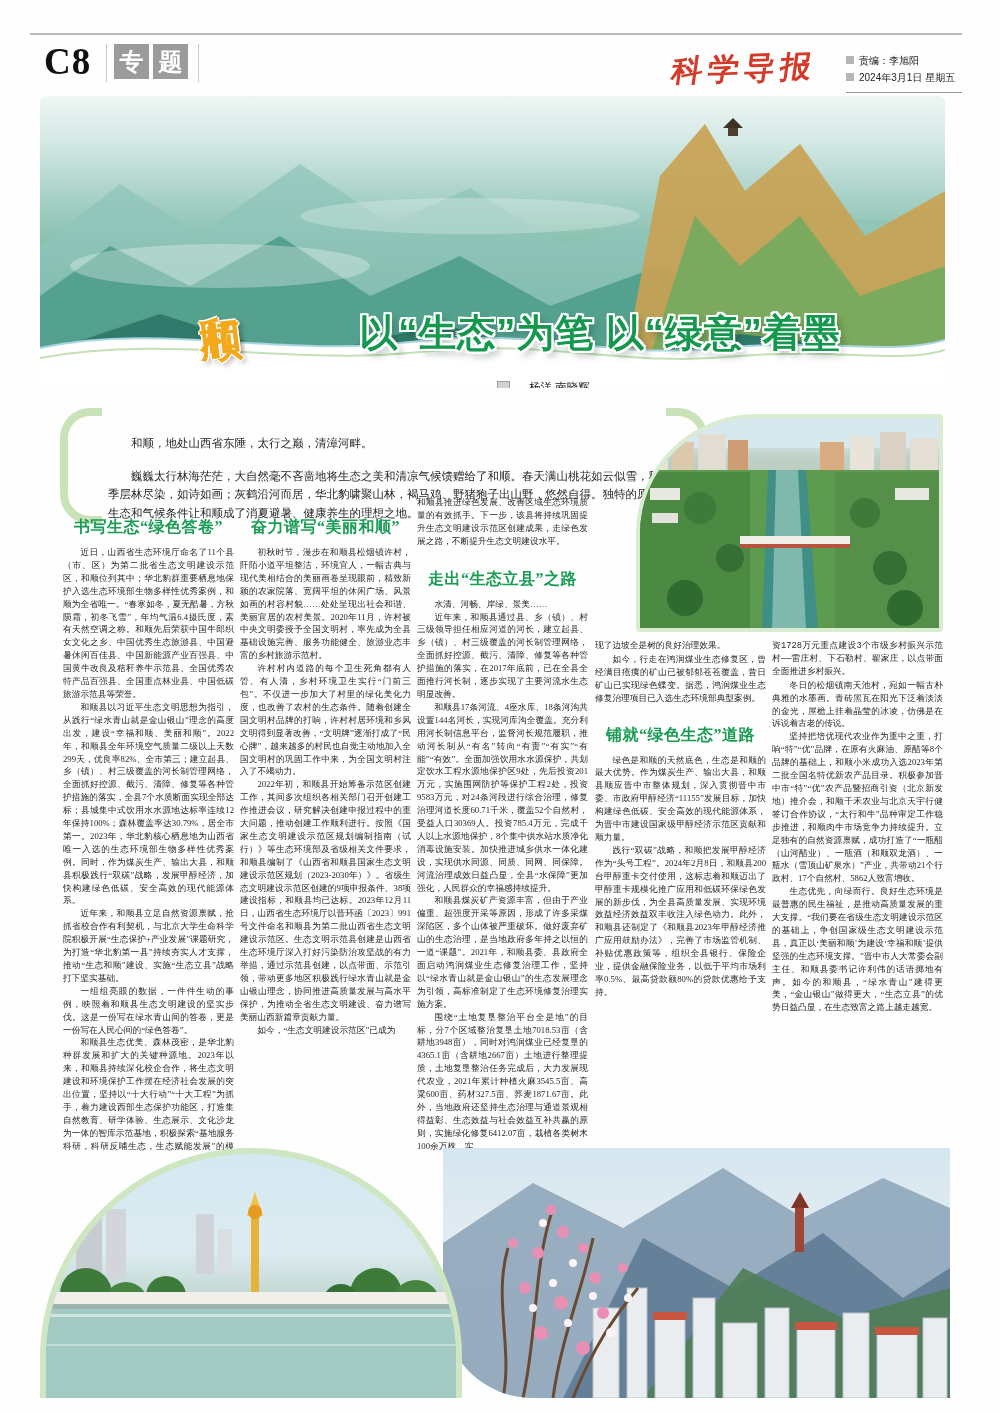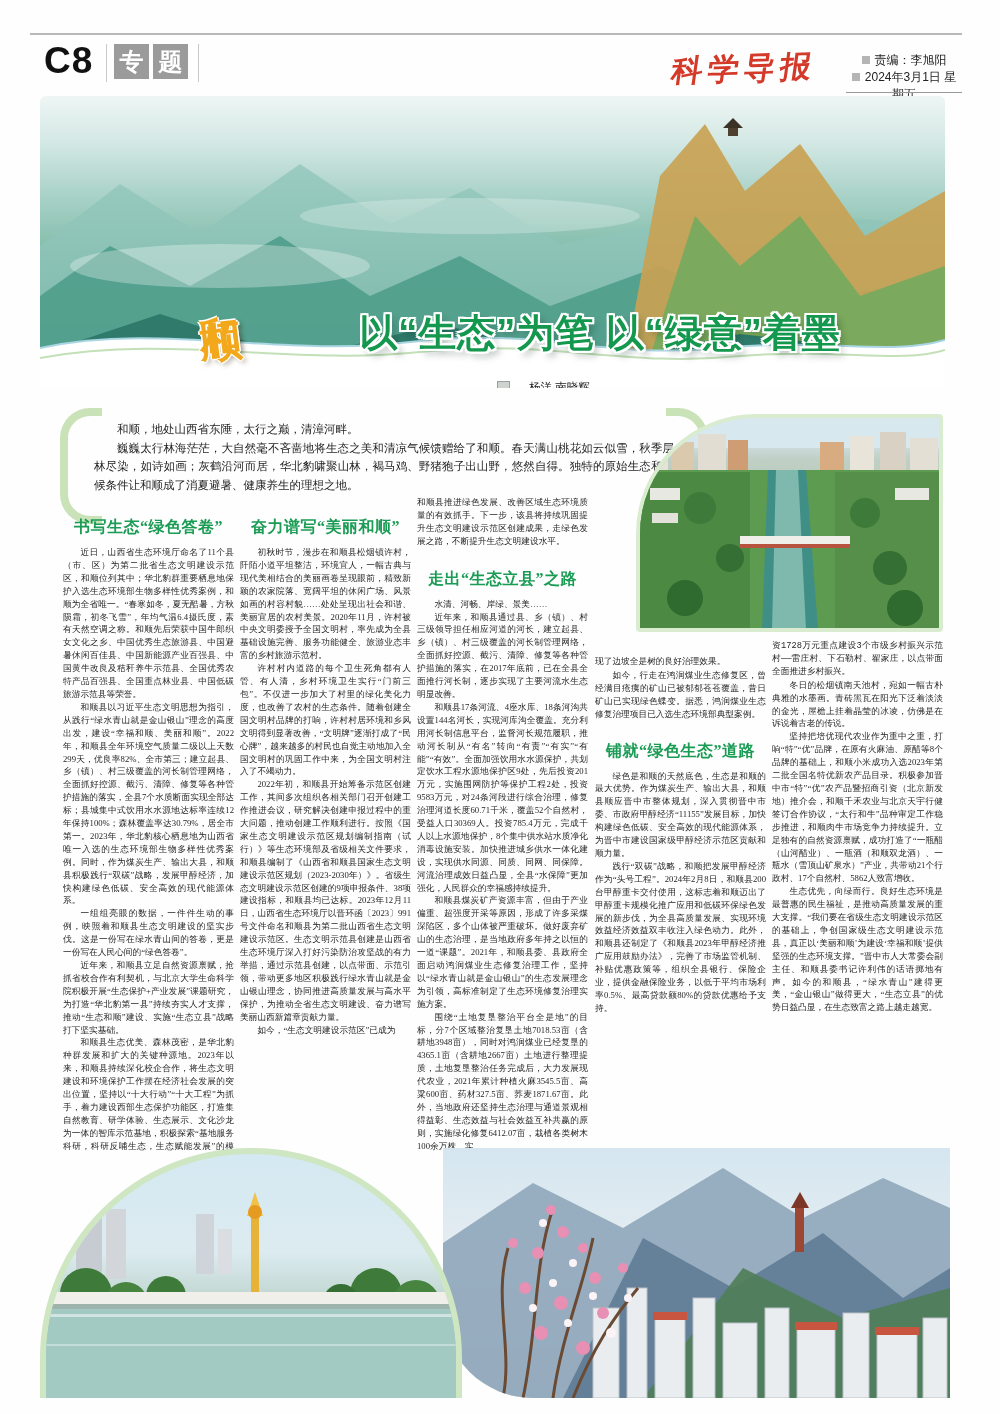--- a/index.html
+++ b/index.html
@@ -1,29 +1,29 @@
 <!DOCTYPE html>
 <html><head>
 <meta charset="utf-8">
 <style>
   html,body{margin:0;padding:0;background:#ffffff;}
   .page{position:relative;width:1000px;height:1414px;margin:0 auto;background:#fefefe;overflow:hidden;
         font-family:"Liberation Serif","DejaVu Serif",serif;}
   
   .top-rule{position:absolute;left:30px;top:33px;width:932px;height:2px;background:#b9b9b9;}
   .page-num{position:absolute;left:44px;top:40px;font-size:37px;font-weight:bold;color:#111;
-            font-family:Liberation Sans, sans-serif;letter-spacing:1px;}
+            font-family:Liberation Serif, serif;letter-spacing:1px;}
   .vline{position:absolute;top:44px;width:1px;height:38px;background:#c9c9c9;}
   .badge-wrap{position:absolute;left:114px;top:44px;display:flex;gap:4px;}
   .badge{width:35px;height:35px;background:#9b9b9b;color:#fff;font-weight:bold;font-size:24px;
          display:flex;align-items:center;justify-content:center;font-family:"Liberation Sans",sans-serif;}
   .masthead{position:absolute;left:672px;top:48px;font-size:31px;font-weight:bold;color:#d43a2a;
             transform:skewX(-10deg) rotate(-2deg);letter-spacing:5px;font-family:"Liberation Serif",serif;}
-  .ed-block{position:absolute;left:846px;top:52px;width:116px;font-size:12px;color:#222;
-            font-family:"Liberation Sans",sans-serif;line-height:17px;text-align:center;}
+  .ed-block{position:absolute;left:846px;top:52px;width:116px;font-size:10px;color:#222;
+            font-family:"Liberation Sans",sans-serif;line-height:17px;}
   .ed-block .sq{display:inline-block;width:8px;height:8px;background:#b5b5b5;margin-right:5px;}
   .ed-rule{position:absolute;left:846px;top:92px;width:116px;height:1px;background:#999;}
   
   .banner{position:absolute;left:40px;top:96px;width:905px;height:292px;border-radius:6px 6px 0 0;overflow:hidden;
           background:linear-gradient(180deg,#eef6f4 0%,#d3e8e4 16%,#a9d2c8 34%,#7fbba7 55%,#5aa28b 78%,#4c947d 100%);}
   .banner svg{position:absolute;left:0;top:0;}
   .place-vert{position:absolute;left:146px;top:186px;writing-mode:vertical-rl;font-size:42px;font-weight:bold;
               color:#f3a81c;transform:rotate(-7deg);letter-spacing:6px;font-family:"Liberation Serif",serif;
               text-shadow:1.5px 0 0 #fff,-1.5px 0 0 #fff,0 1.5px 0 #fff,0 -1.5px 0 #fff,3px 3px 5px rgba(60,40,0,.35);}
   .main-headline{position:absolute;left:195px;top:212px;width:730px;text-align:center;font-size:38px;font-weight:800;
@@ -31,27 +31,27 @@
               text-shadow:2px 0 0 #fff,-2px 0 0 #fff,0 2px 0 #fff,0 -2px 0 #fff,2px 2px 0 #fff,-2px -2px 0 #fff,
                           2px -2px 0 #fff,-2px 2px 0 #fff,5px 5px 7px rgba(0,40,20,.35);}
   .byline{position:absolute;left:457px;top:284px;display:flex;align-items:center;gap:19px;
           font-size:11.5px;color:#1c1c1c;font-family:"Liberation Sans",sans-serif;}
   .byline .credit-sq{width:11px;height:11px;background:#cfd3d0;border:1px solid #9aa09b;}
   
   .intro{position:absolute;left:60px;top:408px;width:648px;height:102px;padding:12px 34px 0 34px;box-sizing:border-box;}
   .intro:before,.intro:after{content:"";position:absolute;top:0;width:34px;height:100px;border:8px solid #c9e2b8;}
   .intro:before{left:0;border-right:none;border-radius:30px 0 0 30px;}
   .intro:after{right:0;border-left:none;border-radius:0 30px 30px 0;}
-  .intro p{margin:0;font-size:11.5px;line-height:1.62;color:#1f1f1f;text-indent:2em;text-align:justify;}
+  .intro p{margin:14px;font-size:11.5px;line-height:1.62;color:#1f1f1f;text-indent:2em;text-align:justify;}
   
   .col{position:absolute;width:171px;overflow:hidden;}
   .col-a{left:63px;top:497px;height:656px;}
   .col-b{left:240px;top:497px;height:656px;}
   .col-c{left:417px;top:497px;height:656px;}
-  .col-d{left:595px;top:656px;height:468px;}
+  .col-d{left:595px;top:640px;height:468px;}
   .col-e{left:772px;top:640px;height:468px;}
   .col-heading{font-size:16px;font-weight:bold;color:#1b9c55;text-align:center;margin:20px 0 8px 0;
                letter-spacing:.5px;font-family:"Liberation Serif",serif;}
   .body-p{margin:0;font-size:8.7px;line-height:12.9px;color:#262626;text-align:justify;text-indent:2em;}
   .body-p.no-indent{text-indent:0;font-family:Liberation Mono, monospace;}
   
   .photo-canal{position:absolute;left:636px;top:414px;width:307px;height:218px;border-radius:120px 4px 4px 4px;
                border:4px solid #d9ecd0;box-sizing:border-box;overflow:hidden;
                background:linear-gradient(180deg,#d7e9ef 0%,#cfdfe2 12%,#bfcfc4 20%,#9db896 100%);}
   .photo-canal svg{display:block;}
@@ -137,22 +137,22 @@
       <rect x="10" y="70" width="30" height="12" fill="#e8e8e2"></rect>
         <rect x="12" y="95" width="26" height="10" fill="#e2e2da"></rect>
       <rect x="255" y="70" width="34" height="12" fill="#e8e8e2"></rect>
     </svg>
   </div>
 
   <div class="col col-a">
       <h3 class="col-heading">书写生态“绿色答卷”</h3>
       <p class="body-p">近日，山西省生态环境厅命名了11个县（市、区）为第二批省生态文明建设示范区，和顺位列其中；华北豹群重要栖息地保护入选生态环境部生物多样性优秀案例，和顺为全省唯一。“春寒如冬，夏无酷暑，方秋陨霜，初冬飞雪”，年均气温6.4摄氏度，素有天然空调之称。和顺先后荣获中国牛郎织女文化之乡、中国优秀生态旅游县、中国避暑休闲百佳县、中国新能源产业百强县、中国黄牛改良及秸秆养牛示范县、全国优秀农特产品百强县、全国重点林业县、中国低碳旅游示范县等荣誉。</p>
       <p class="body-p">和顺县以习近平生态文明思想为指引，从践行“绿水青山就是金山银山”理念的高度出发，建设“幸福和顺、美丽和顺”。2022年，和顺县全年环境空气质量二级以上天数299天，优良率82%、全市第三；建立起县、乡（镇）、村三级覆盖的河长制管理网络，全面抓好控源、截污、清障、修复等各种管护措施的落实，全县7个水质断面实现全部达标；县城集中式饮用水水源地达标率连续12年保持100%；森林覆盖率达30.79%，居全市第一。2023年，华北豹核心栖息地为山西省唯一入选的生态环境部生物多样性优秀案例。同时，作为煤炭生产、输出大县，和顺县积极践行“双碳”战略，发展甲醇经济，加快构建绿色低碳、安全高效的现代能源体系。</p>
+      <p class="body-p">近年来，和顺县立足自然资源禀赋，抢抓省校合作有利契机，与北京大学生命科学院积极开展“生态保护+产业发展”课题研究，为打造“华北豹第一县”持续夯实人才支撑，推动“生态和顺”建设、实施“生态立县”战略打下坚实基础。</p>
       <p class="body-p">一组组亮眼的数据，一件件生动的事例，映照着和顺县生态文明建设的坚实步伐。这是一份写在绿水青山间的答卷，更是一份写在人民心间的“绿色答卷”。</p>
-      <p class="body-p">近年来，和顺县立足自然资源禀赋，抢抓省校合作有利契机，与北京大学生命科学院积极开展“生态保护+产业发展”课题研究，为打造“华北豹第一县”持续夯实人才支撑，推动“生态和顺”建设、实施“生态立县”战略打下坚实基础。</p>
       <p class="body-p">和顺县生态优美、森林茂密，是华北豹种群发展和扩大的关键种源地。2023年以来，和顺县持续深化校企合作，将生态文明建设和环境保护工作摆在经济社会发展的突出位置，坚持以“十大行动”“十大工程”为抓手，着力建设西部生态保护功能区，打造集自然教育、研学体验、生态展示、文化沙龙为一体的智库示范基地，积极探索“基地服务科研，科研反哺生态，生态赋能发展”的模式，为省校持续合作作出绿色贡献。</p>
     </div>
   <div class="col col-b">
       <h3 class="col-heading">奋力谱写“美丽和顺”</h3>
       <p class="body-p">初秋时节，漫步在和顺县松烟镇许村，阡陌小道平坦整洁，环境宜人，一幅古典与现代美相结合的美丽画卷呈现眼前，精致新颖的农家院落、宽阔平坦的休闲广场、风景如画的村容村貌……处处呈现出社会和谐、美丽宜居的农村美景。2020年11月，许村被中央文明委授予全国文明村，率先成为全县基础设施完善、服务功能健全、旅游业态丰富的乡村旅游示范村。</p>
       <p class="body-p">许村村内道路的每个卫生死角都有人管、有人清，乡村环境卫生实行“门前三包”。不仅进一步加大了村里的绿化美化力度，也改善了农村的生态条件。随着创建全国文明村品牌的打响，许村村居环境和乡风文明得到显著改善，“文明牌”逐渐打成了“民心牌”，越来越多的村民也自觉主动地加入全国文明村的巩固工作中来，为全国文明村注入了不竭动力。</p>
       <p class="body-p">2022年初，和顺县开始筹备示范区创建工作，其间多次组织各相关部门召开创建工作推进会议，研究解决创建申报过程中的重大问题，推动创建工作顺利进行。按照《国家生态文明建设示范区规划编制指南（试行）》等生态环境部及省级相关文件要求，和顺县编制了《山西省和顺县国家生态文明建设示范区规划（2023-2030年）》。省级生态文明建设示范区创建的9项申报条件、38项建设指标，和顺县均已达标。2023年12月11日，山西省生态环境厅以晋环函〔2023〕991号文件命名和顺县为第二批山西省生态文明建设示范区。生态文明示范县创建是山西省生态环境厅深入打好污染防治攻坚战的有力举措，通过示范县创建，以点带面、示范引领，带动更多地区积极践行绿水青山就是金山银山理念，协同推进高质量发展与高水平保护，为推动全省生态文明建设、奋力谱写美丽山西新篇章贡献力量。</p>
       <p class="body-p">如今，“生态文明建设示范区”已成为</p>
     </div>
   <div class="col col-c">

